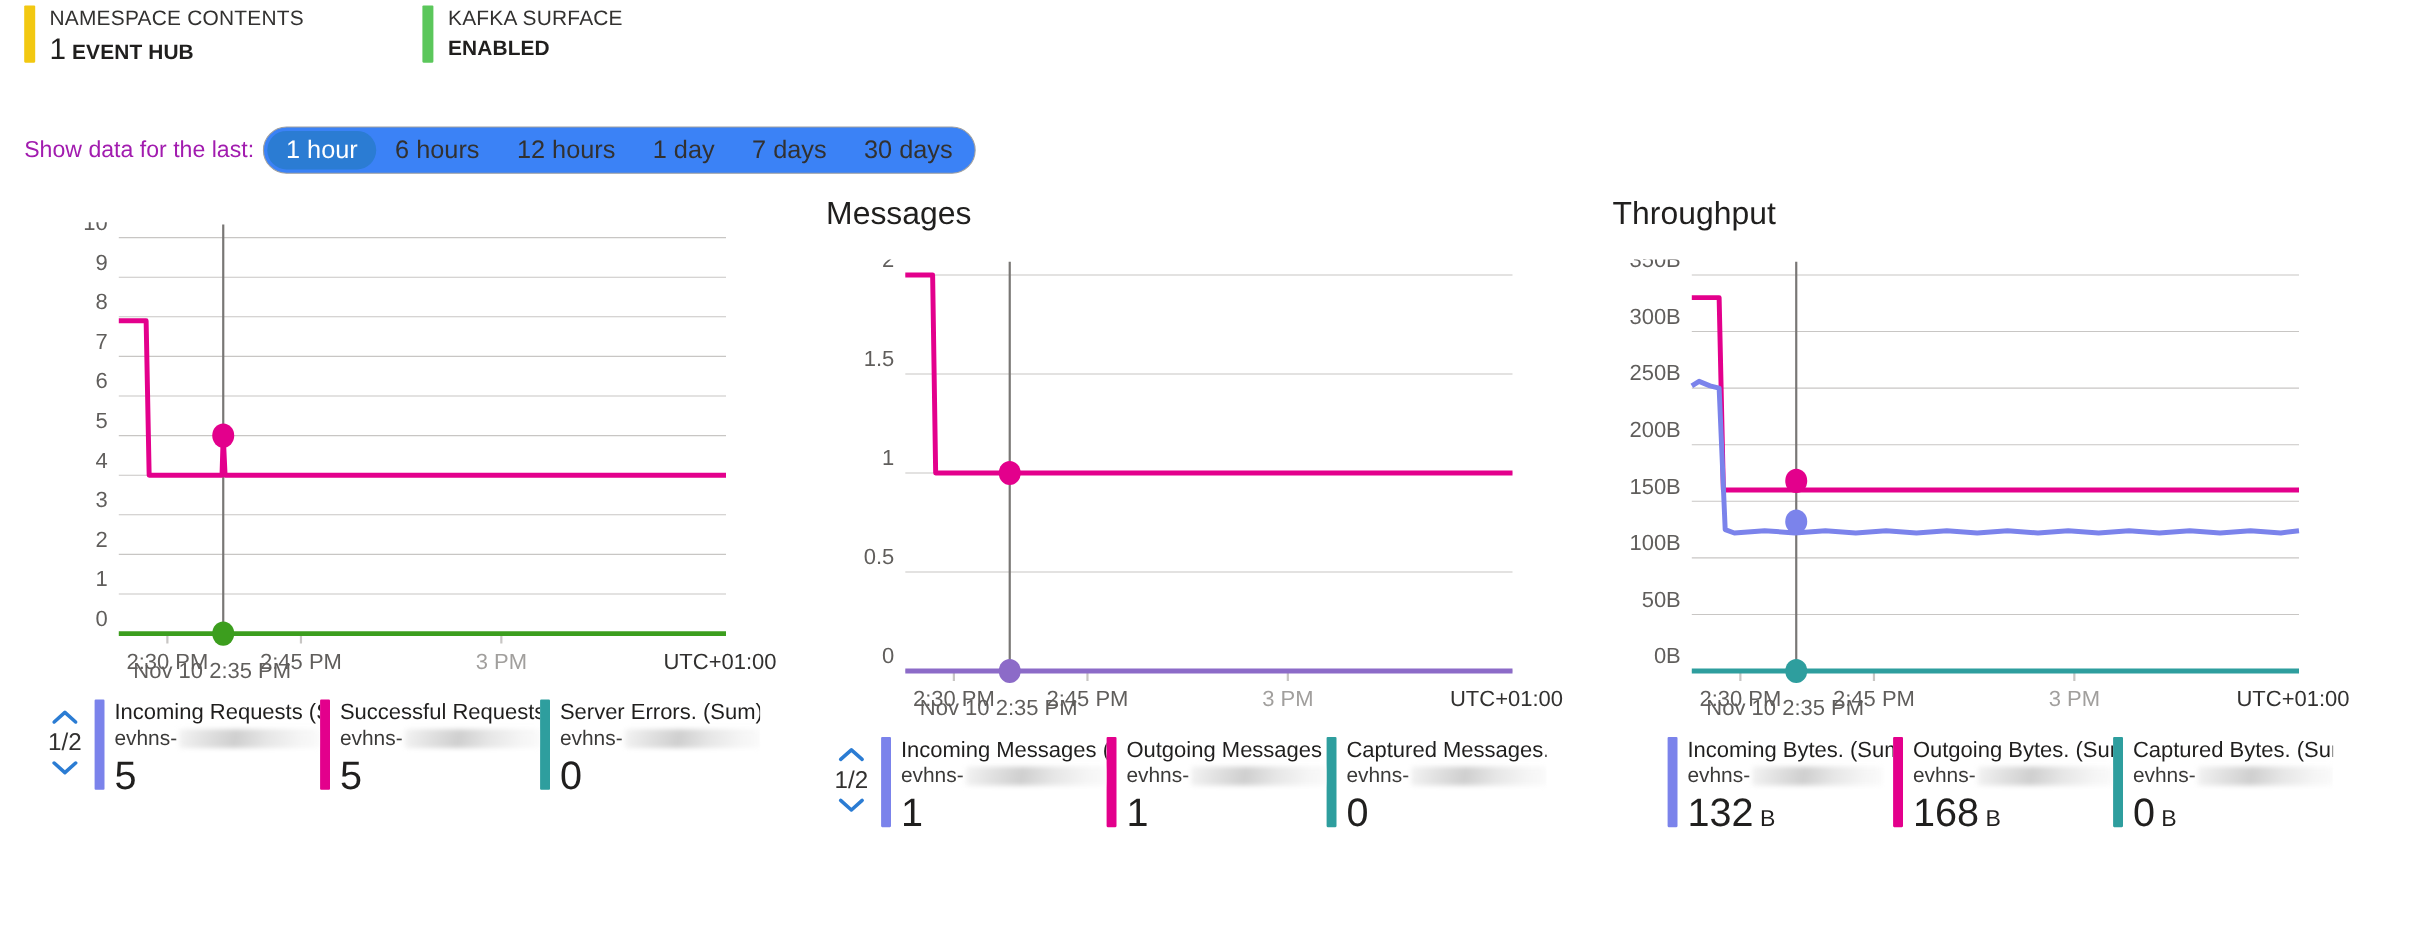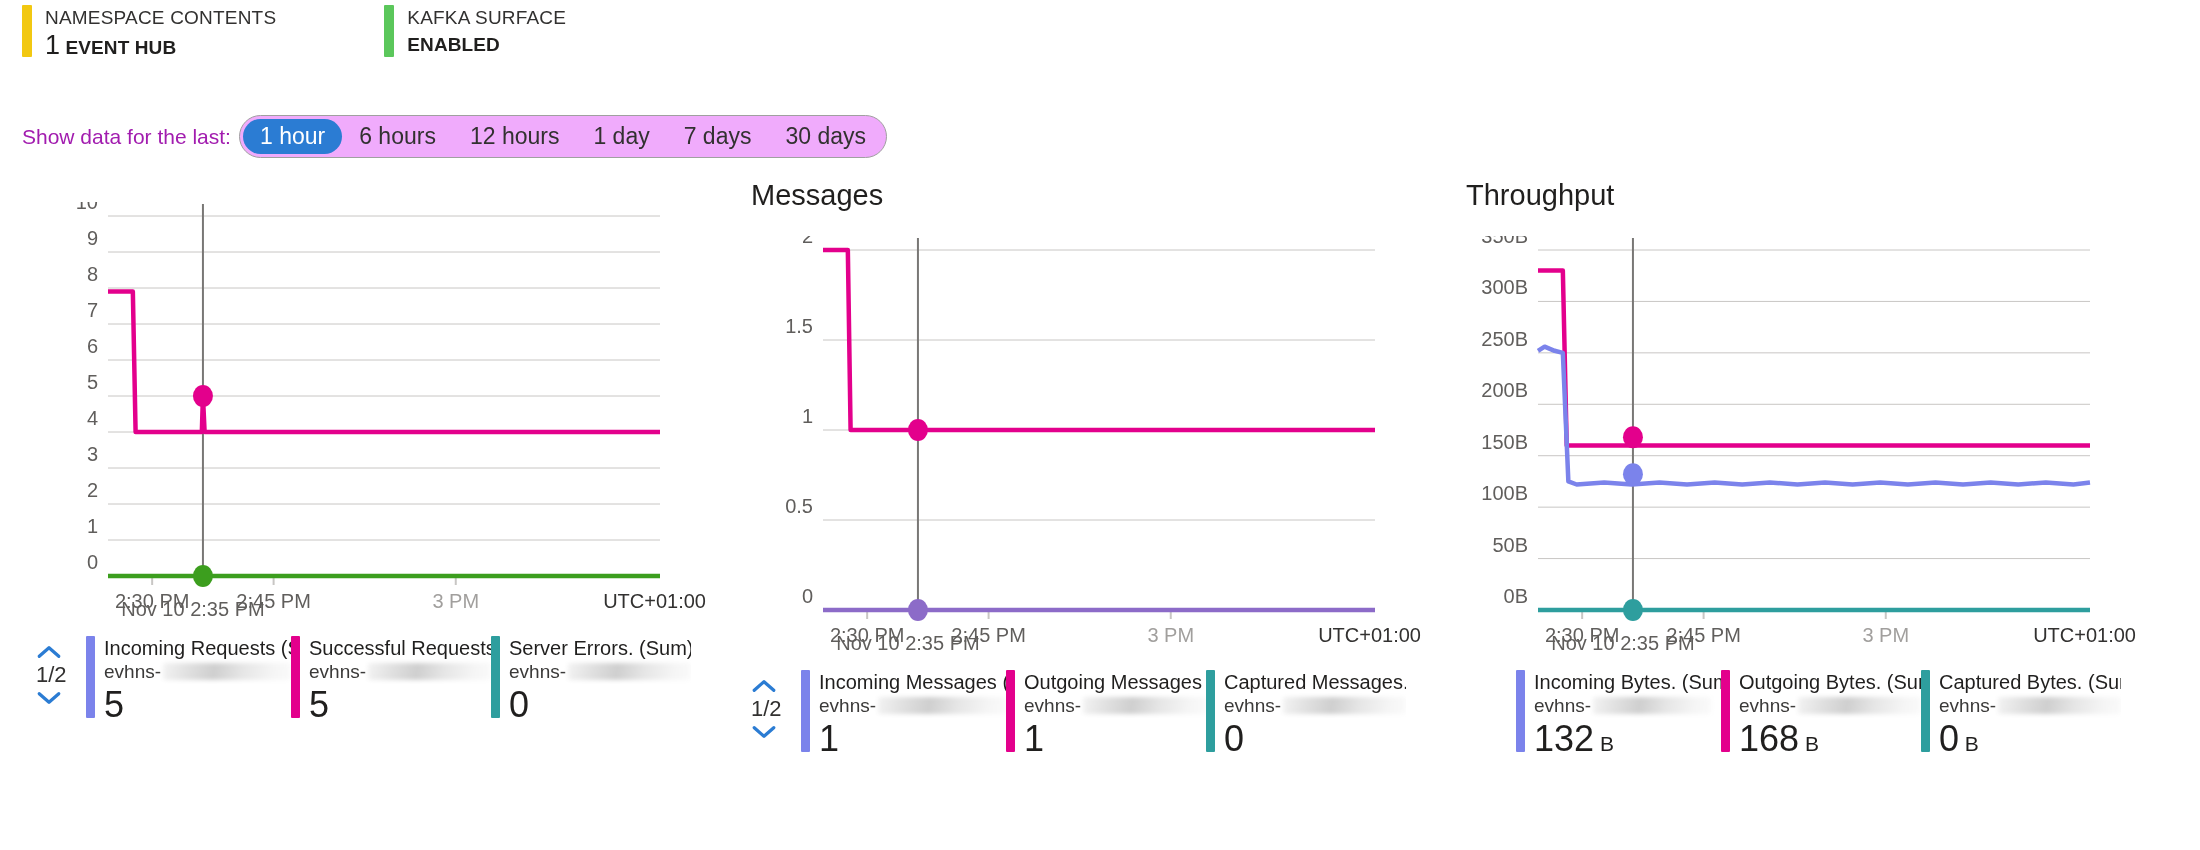--- a/index.html
+++ b/index.html
@@ -27,39 +27,39 @@
     line-height: 30px; white-space: nowrap; letter-spacing: .1px;
   }
   .status-value .big { font-size: 27px; font-weight: 400; line-height: 30px; }
 
   
   .range-row { position: absolute; left: 22px; top: 115px; display: flex; align-items: center; }
   .range-label { font-size: 21px; color: #a21caf; margin-right: 8px; white-space: nowrap; }
   .range-pills {
     display: flex; align-items: flex-end;
     border: 1px solid #a0a0a0; border-radius: 22px; height: 43px;
-    padding: 3px; background: #f0abfc;
+    padding: 3px; background: #3b82f6;
   }
   .pill {
     font-size: 23px; color: #323130; padding: 0 17px; height: 35px;
     line-height: 35px; border-radius: 18px; white-space: nowrap; cursor: pointer;
   }
   .pill.active { background: #2b7cd3; color: #ffffff; }
 
   
   .charts { position: absolute; left: 0; top: 178px; width: 2200px; display: flex; }
   .panel { width: 715px; position: relative; }
   .panel-title { font-size: 29px; color: #201f1e; font-weight: 400; padding-left: 36px; line-height: 34px; }
 
   .plot-wrap { position: relative; margin-top: 24px; height: 430px; }
   .plot-svg { display: block; }
 
   
   .legend { display: flex; align-items: flex-start; padding-left: 36px; margin-top: 4px; }
-  .pager { width: 46px; display: flex; flex-direction: column; align-items: flex-start;
+  .pager { width: 46px; display: flex; flex-direction: column; align-items: center;
            padding-top: 6px; margin-right: 4px; flex: none; }
   .pager.hidden { visibility: hidden; }
   .chev { width: 26px; height: 20px; cursor: pointer; }
   .pager-count { font-size: 22px; color: #323130; line-height: 26px; }
   .legend-items { display: flex; flex: 1; }
   .legend-item { display: flex; flex: none; }
   .legend-swatch { width: 9px; border-radius: 1px; margin-right: 9px; flex: none; }
   .legend-body { overflow: hidden; }
   .legend-name {
     font-size: 20px; color: #201f1e; line-height: 24px; white-space: nowrap;

